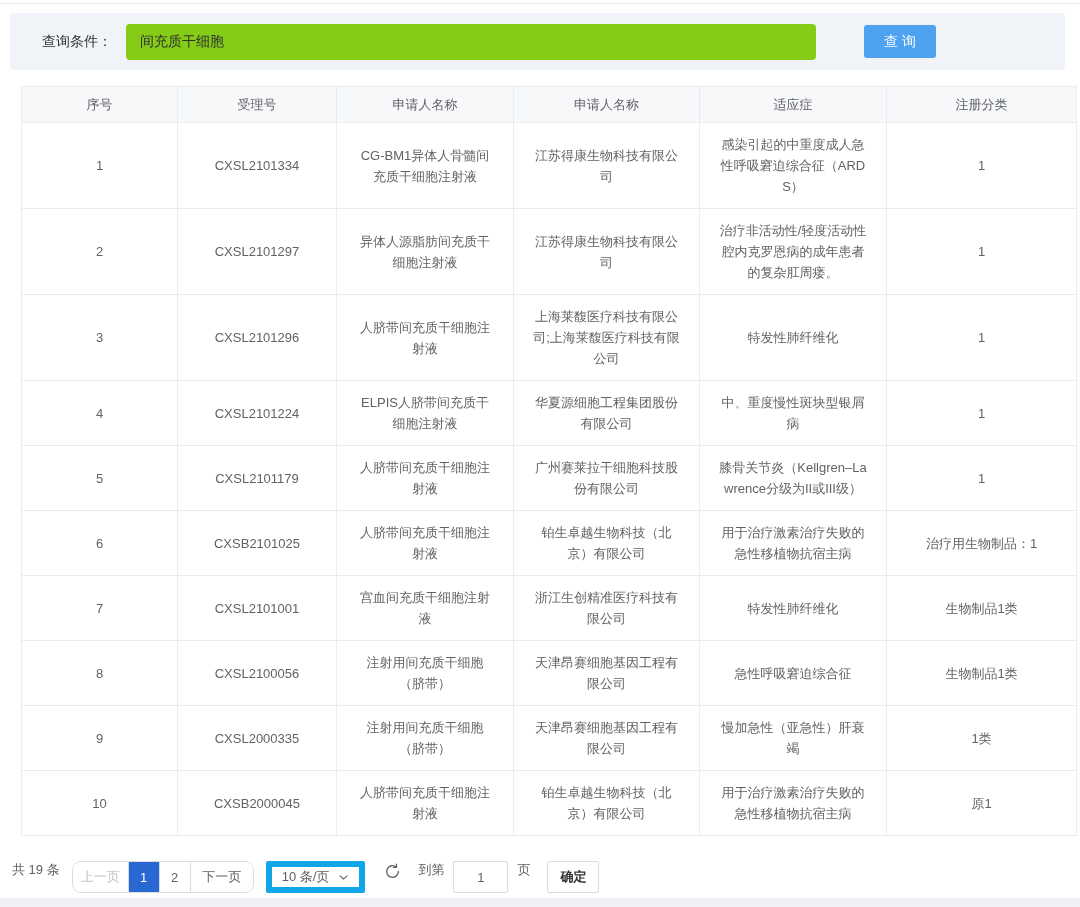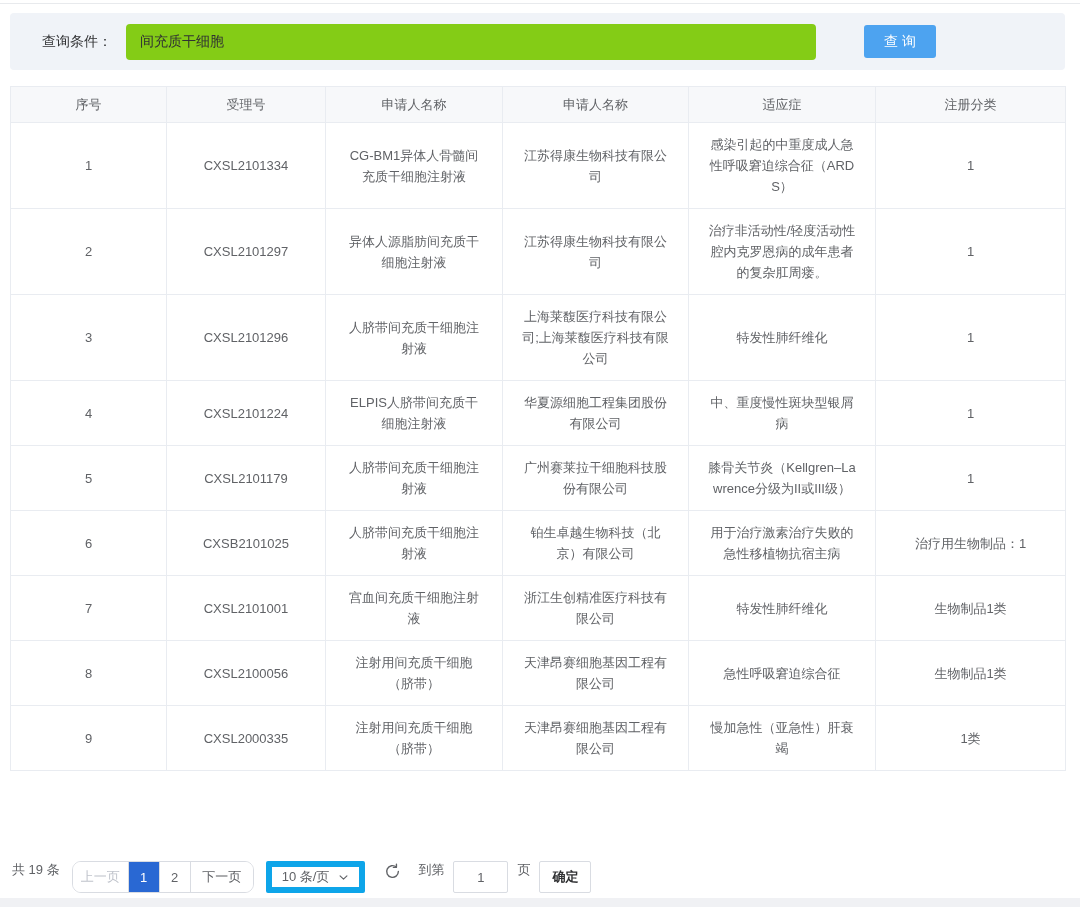--- a/index.html
+++ b/index.html
@@ -10,21 +10,21 @@
   
   .search-panel { position: absolute; top: 13px; left: 10px; width: 1055px; height: 57px;
     background: #f0f3f8; border-radius: 4px; display: flex; align-items: center; padding: 0 20px 0 32px; }
   .search-label { font-size: 14px; color: #303133; margin-right: 14px; white-space: nowrap; }
   .search-input { width: 690px; height: 36px; background: #84cc16; border: none; border-radius: 4px;
     font-size: 14px; color: #303133; padding: 0 14px; outline: none; font-family: inherit; }
   .search-btn { margin-left: 48px; width: 72px; height: 33px; background: #4da3f0; color: #fff;
     border: none; border-radius: 3px; font-size: 14px; cursor: pointer; font-family: inherit; white-space: nowrap; }
 
   
-  .table-wrap { position: absolute; top: 86px; left: 10px; width: 1055px; }
+  .table-wrap { position: absolute; top: 86px; left: 21px; width: 1055px; }
   table { width: 100%; border-collapse: collapse; table-layout: fixed; }
   th, td { border: 1px solid #e9ecf1; font-size: 13px; color: #606266; text-align: center; font-weight: normal; }
   th { background: #f7f8fa; height: 36px; padding: 0 8px; }
   td { padding: 11px 18px; line-height: 21px; word-break: break-all; }
 
   
   .footer { position: absolute; top: 861px; left: 12px; display: flex; align-items: flex-start;
     font-size: 13px; color: #606266; }
   .total { margin-right: 12px; white-space: nowrap; }
   .pager { display: flex; border: 1px solid #d9dce2; border-radius: 9px; overflow: hidden; background: #fff; }
@@ -36,21 +36,21 @@
   .page-num.active { background: #2968d3; color: #fff; }
   .btn-next { width: 62px; }
   .size-select { margin-left: 12px; border: 6px solid #0ea5e9; border-radius: 2px; height: 32px;
     display: flex; align-items: center; padding: 0 10px; gap: 9px; background: #fff; cursor: pointer; white-space: nowrap; }
   .refresh-btn { margin-left: 17px; width: 20px; height: 20px; display: flex; align-items: center;
     justify-content: center; cursor: pointer; background: none; border: none; padding: 0; }
   .goto-label { margin-left: 16px; white-space: nowrap; }
   .goto-input { margin-left: 9px; width: 55px; height: 32px; border: 1px solid #d9dce2; border-radius: 2px;
     text-align: center; font-size: 13px; color: #606266; outline: none; font-family: inherit; }
   .goto-suffix { margin-left: 9px; white-space: nowrap; }
-  .confirm-btn { margin-left: 9px; height: 32px; padding: 0 12px; border: 1px solid #d9dce2;
+  .confirm-btn { margin-left: 17px; height: 32px; padding: 0 12px; border: 1px solid #d9dce2;
     border-radius: 2px; background: #fff; font-weight: bold; font-size: 13px; color: #303133;
     cursor: pointer; font-family: inherit; white-space: nowrap; }
 
   .bottom-strip { position: absolute; bottom: 0; left: 0; width: 100%; height: 9px; background: #f0f1f4; }
 </style>
 </head>
 <body>
 
 <div class="page">
   <div class="topline"></div>
@@ -147,20 +147,28 @@
             <td>生物制品1类</td>
           </tr>
           <tr>
             <td>9</td>
             <td>CXSL2000335</td>
             <td>注射用间充质干细胞（脐带）</td>
             <td>天津昂赛细胞基因工程有限公司</td>
             <td>慢加急性（亚急性）肝衰竭</td>
             <td>1类</td>
           </tr>
+          <tr>
+            <td>10</td>
+            <td>CXSB2000045</td>
+            <td>人脐带间充质干细胞注射液</td>
+            <td>铂生卓越生物科技（北京）有限公司</td>
+            <td>用于治疗激素治疗失败的急性移植物抗宿主病</td>
+            <td>原1</td>
+          </tr>
         </tbody>
     </table>
   </div>
 
   <div class="footer">
     <span class="total">共 19 条</span>
 
     <div class="pager">
       <div class="p-cell btn-prev">上一页</div>
 

